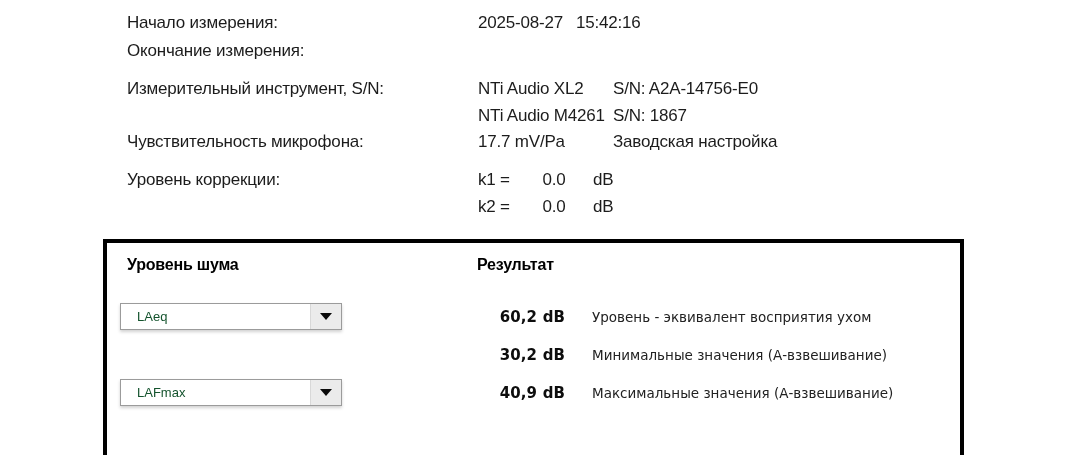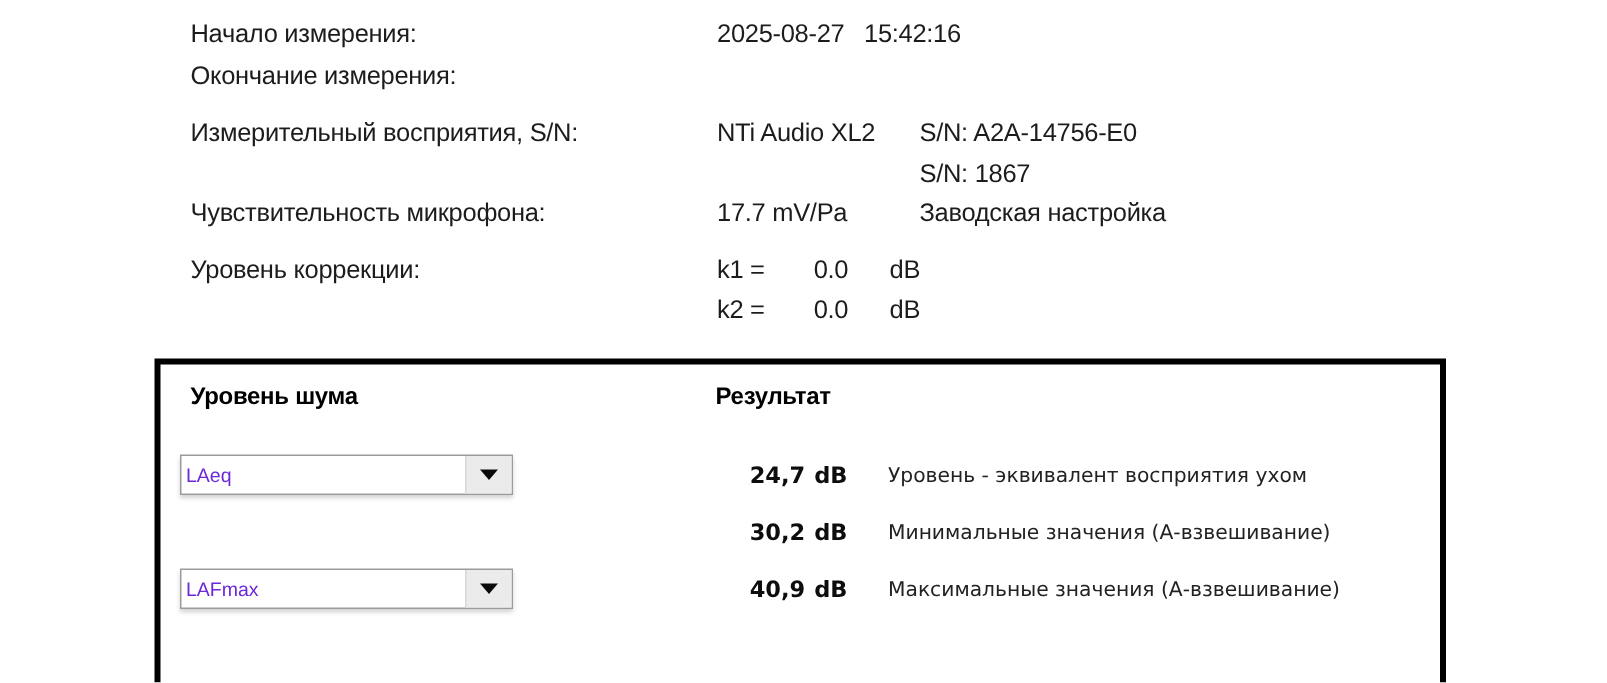--- a/index.html
+++ b/index.html
@@ -61,23 +61,23 @@
     background: #ffffff;
     display: flex;
     align-items: stretch;
     box-shadow: 0 2px 3px rgba(0,0,0,0.18);
     cursor: default;
   }
   .dd-text {
     flex: 1;
     display: flex;
     align-items: center;
-    padding-left: 3px;
+    padding-left: 16px;
     font-size: 13px;
-    color: #6d28d9;
+    color: #14532d;
     white-space: nowrap;
     overflow: hidden;
   }
   .dd-btn {
     width: 30px;
     background: #ebebeb;
     border-left: 1px solid #d8d8d8;
     display: flex;
     align-items: center;
     justify-content: center;
@@ -118,24 +118,25 @@
 </head>
 <body>
 
 <div class="page">
 
   <span class="t-line t-label" style="top:13px">Начало измерения:</span>
   <span class="t-line t-val" style="top:13px"><span class="date-cell">2025-08-27</span><span>15:42:16</span></span>
 
   <span class="t-line t-label" style="top:41px">Окончание измерения:</span>
 
-  <span class="t-line t-label" style="top:79px">Измерительный восприятия, S/N:</span>
+  <span class="t-line t-label" style="top:79px">Измерительный инструмент, S/N:</span>
   <span class="t-line t-val" style="top:79px">NTi Audio XL2</span>
   <span class="t-line t-col3" style="top:79px">S/N: A2A-14756-E0</span>
 
+  <span class="t-line t-val" style="top:106px">NTi Audio M4261</span>
   <span class="t-line t-col3" style="top:106px">S/N: 1867</span>
 
   <span class="t-line t-label" style="top:132px">Чувствительность микрофона:</span>
   <span class="t-line t-val" style="top:132px">17.7 mV/Pa</span>
   <span class="t-line t-col3" style="top:132px">Заводская настройка</span>
 
   <span class="t-line t-label" style="top:170px">Уровень коррекции:</span>
   <span class="t-line t-val" style="top:170px"><span class="k-name">k1 =</span><span class="k-val">0.0</span><span class="k-unit">dB</span></span>
 
   <span class="t-line t-val" style="top:197px"><span class="k-name">k2 =</span><span class="k-val">0.0</span><span class="k-unit">dB</span></span>
@@ -146,21 +147,21 @@
     <span class="box-header hdr-result">Результат</span>
 
     <div class="metric-row row-0">
       <div class="dropdown">
         <span class="dd-text">LAeq</span>
         <span class="dd-btn">
             <span class="dd-arrow"></span>
           </span>
       </div>
       <div class="metric-value">
-          <span>24,7</span>
+          <span>60,2</span>
           <span class="metric-unit">dB</span>
         </div>
       <div class="metric-desc">Уровень - эквивалент восприятия ухом</div>
     </div>
 
     <div class="metric-row row-1">
       <div class="metric-value">
           <span>30,2</span>
           <span class="metric-unit">dB</span>
         </div>

